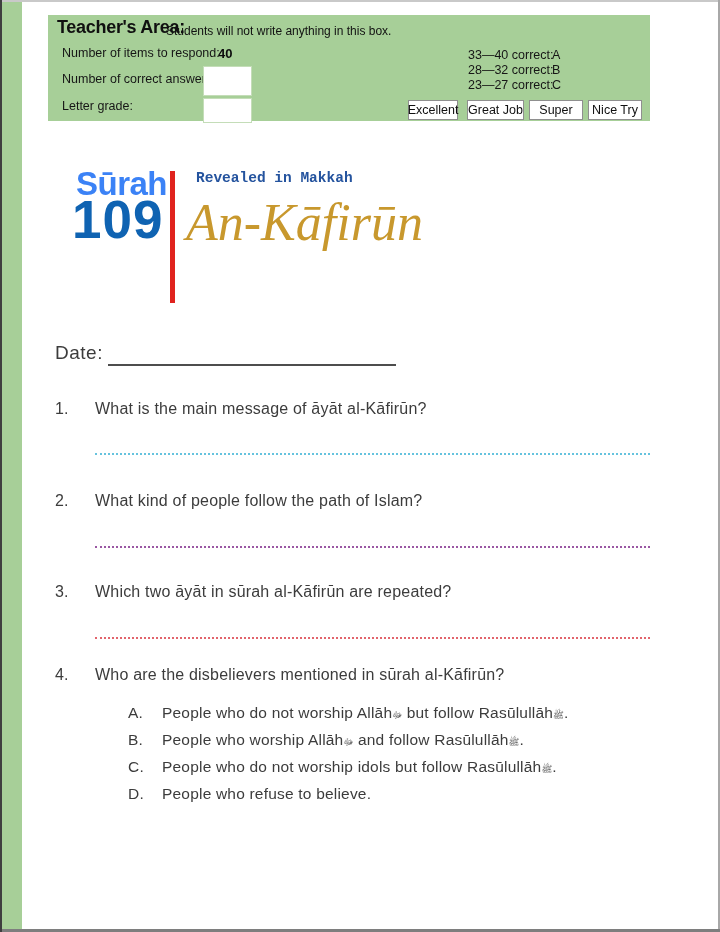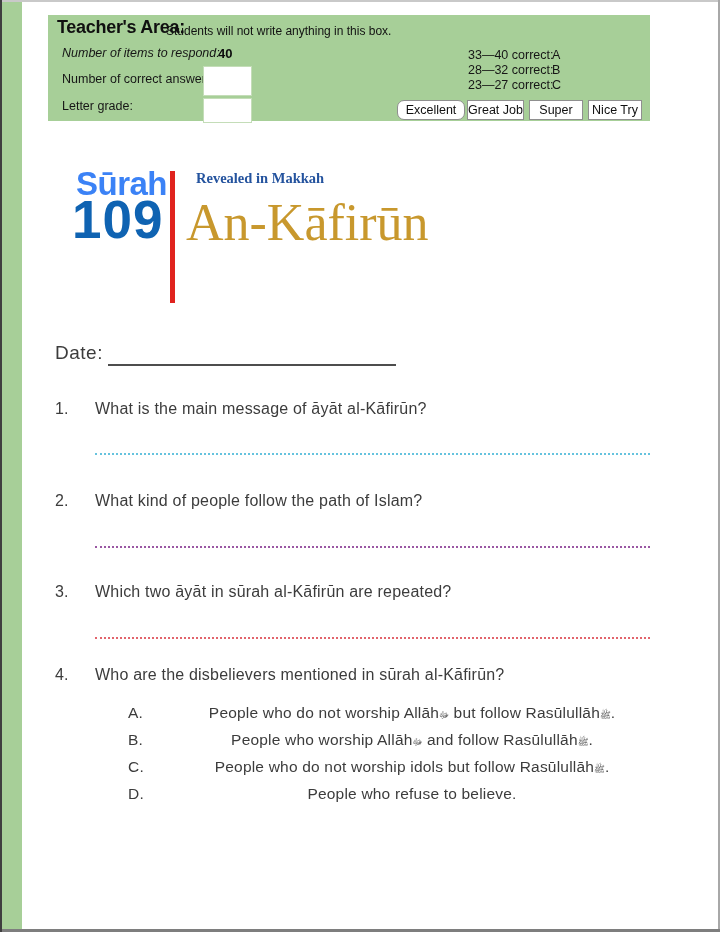--- a/index.html
+++ b/index.html
@@ -21,56 +21,56 @@
   .t-box{position:absolute;left:155px;width:47px;background:#ffffff;border:1px solid #c4ddb8;}
   .scale-row{position:absolute;left:420px;font-size:12.5px;color:#161616;width:160px;}
   .scale-grade{position:absolute;left:84px;}
   .stamp{position:absolute;top:85px;height:20px;background:#ffffff;border:1px solid #8f8f8f;
          font-size:12.5px;color:#101010;display:flex;align-items:center;justify-content:center;box-sizing:border-box;}
 
   
   .surah-word{position:absolute;left:76px;top:165px;font-size:33px;font-weight:bold;color:#3b82f6;letter-spacing:-0.5px;}
   .surah-number{position:absolute;left:72px;top:193px;font-size:53px;font-weight:bold;color:#0f63b2;line-height:1;letter-spacing:1px;}
   .red-divider{position:absolute;left:170px;top:171px;width:5px;height:132px;background:#e0231e;}
-  .revealed{position:absolute;left:196px;top:170px;font-family:Liberation Serif, serif;font-weight:bold;
+  .revealed{position:absolute;left:196px;top:170px;font-family:Liberation Mono, monospace;font-weight:bold;
             font-size:14.5px;color:#24539e;}
-  .arabic-name{position:absolute;left:186px;top:193px;font-family:"Liberation Serif",serif;
+  .arabic-name{position:absolute;left:186px;top:193px;font-family:"Liberation Serif",serif;font-style:italic;
                font-size:52px;color:#c8982d;white-space:nowrap;}
   .english-name{position:absolute;left:190px;top:270px;font-size:27px;font-weight:bold;color:#0f63b2;}
 
   
   .ws-text{color:#3c3c3c;font-size:16px;letter-spacing:0.2px;}
   .date-label{position:absolute;left:55px;top:342px;font-size:19px;color:#3c3c3c;letter-spacing:0.5px;}
   .date-line{position:absolute;left:108px;top:340px;width:288px;height:24px;border-bottom:2px solid #4d4d4d;}
   .q-num{position:absolute;left:55px;width:30px;}
   .q-text{position:absolute;left:95px;width:560px;}
   .answer-line{position:absolute;left:95px;width:555px;height:2px;border-bottom:2px dotted;}
   .line-1{top:451px;border-color:#66c3de;}
   .line-2{top:544px;border-color:#9a57a3;}
   .line-3{top:635px;border-color:#e2646c;}
   .opt-letter{position:absolute;left:128px;width:26px;color:#3c3c3c;font-size:15.5px;letter-spacing:0.2px;}
-  .opt-text{position:absolute;left:162px;width:500px;color:#3c3c3c;font-size:15.5px;letter-spacing:0.2px;text-align:center;}
+  .opt-text{position:absolute;left:162px;width:500px;color:#3c3c3c;font-size:15.5px;letter-spacing:0.2px;}
   .hon{font-size:9px;vertical-align:baseline;}
 </style>
 </head>
 <body>
 
 <div class="page">
 
   <div class="green-strip"></div>
   <div class="edge-top"></div>
   <div class="edge-right"></div>
   <div class="edge-bottom"></div>
   <div class="edge-left"></div>
 
   <div class="teacher-box">
     <div class="t-title">Teacher's Area:</div>
     <div class="t-note">Students will not write anything in this box.</div>
 
-    <div class="t-label" style="top:31px;font-style:italic;">Number of items to respond:</div>
+    <div class="t-label" style="top:31px;">Number of items to respond:</div>
     <div class="t-value" style="top:31px;">40</div>
 
     <div class="t-label" style="top:57px;">Number of correct answers:</div>
     <div class="t-box" style="top:51px;height:28px;"></div>
 
     <div class="t-label" style="top:84px;">Letter grade:</div>
     <div class="t-box" style="top:83px;height:23px;"></div>
 
     <div class="scale-row" style="top:33px;">
       <span>33—40 correct:</span>
@@ -78,21 +78,21 @@
     </div>
     <div class="scale-row" style="top:48px;">
       <span>28—32 correct:</span>
       <span class="scale-grade">B</span>
     </div>
     <div class="scale-row" style="top:63px;">
       <span>23—27 correct:</span>
       <span class="scale-grade">C</span>
     </div>
 
-    <div class="stamp" style="left:349px;width:68px;border-radius:7px;">Excellent</div>
+    <div class="stamp" style="left:360px;width:50px;">Excellent</div>
     <div class="stamp" style="left:419px;width:57px;">Great Job</div>
     <div class="stamp" style="left:481px;width:54px;">Super</div>
     <div class="stamp" style="left:540px;width:54px;">Nice Try</div>
   </div>
 
   <div class="surah-word">Sūrah</div>
   <div class="surah-number">109</div>
   <div class="red-divider"></div>
   <div class="revealed">Revealed in Makkah</div>
   <div class="arabic-name">An-Kāfirūn</div>

